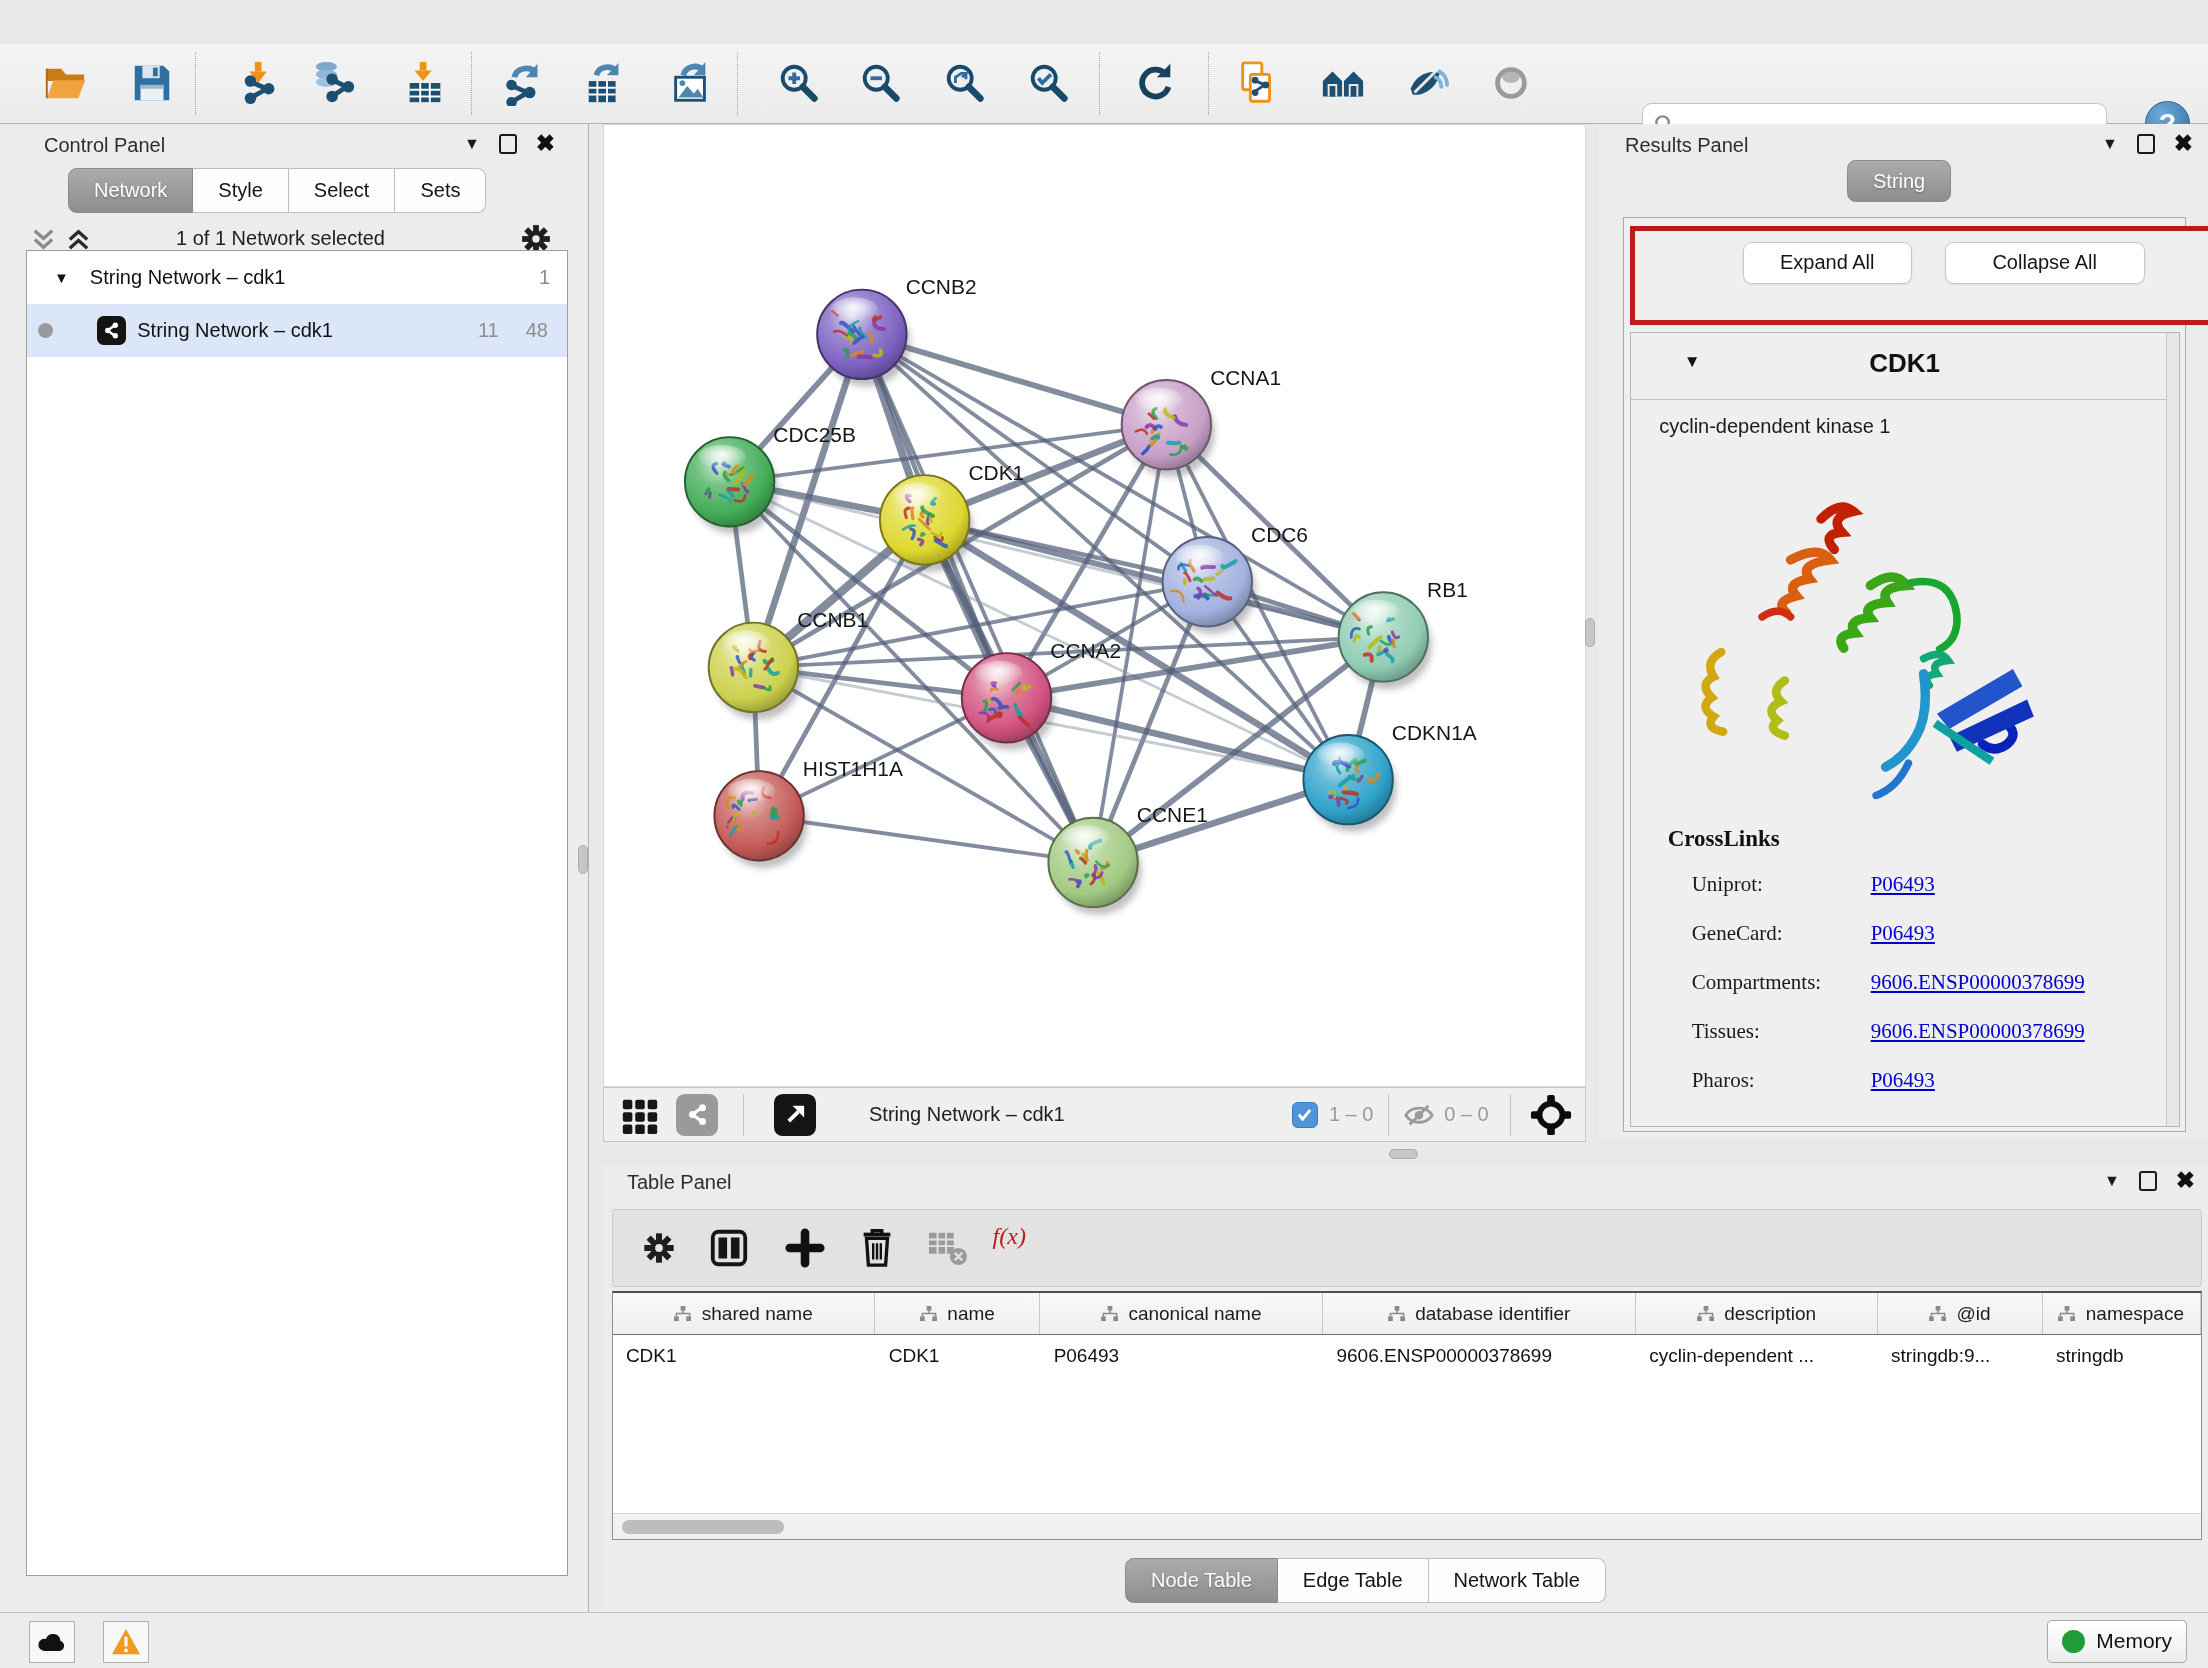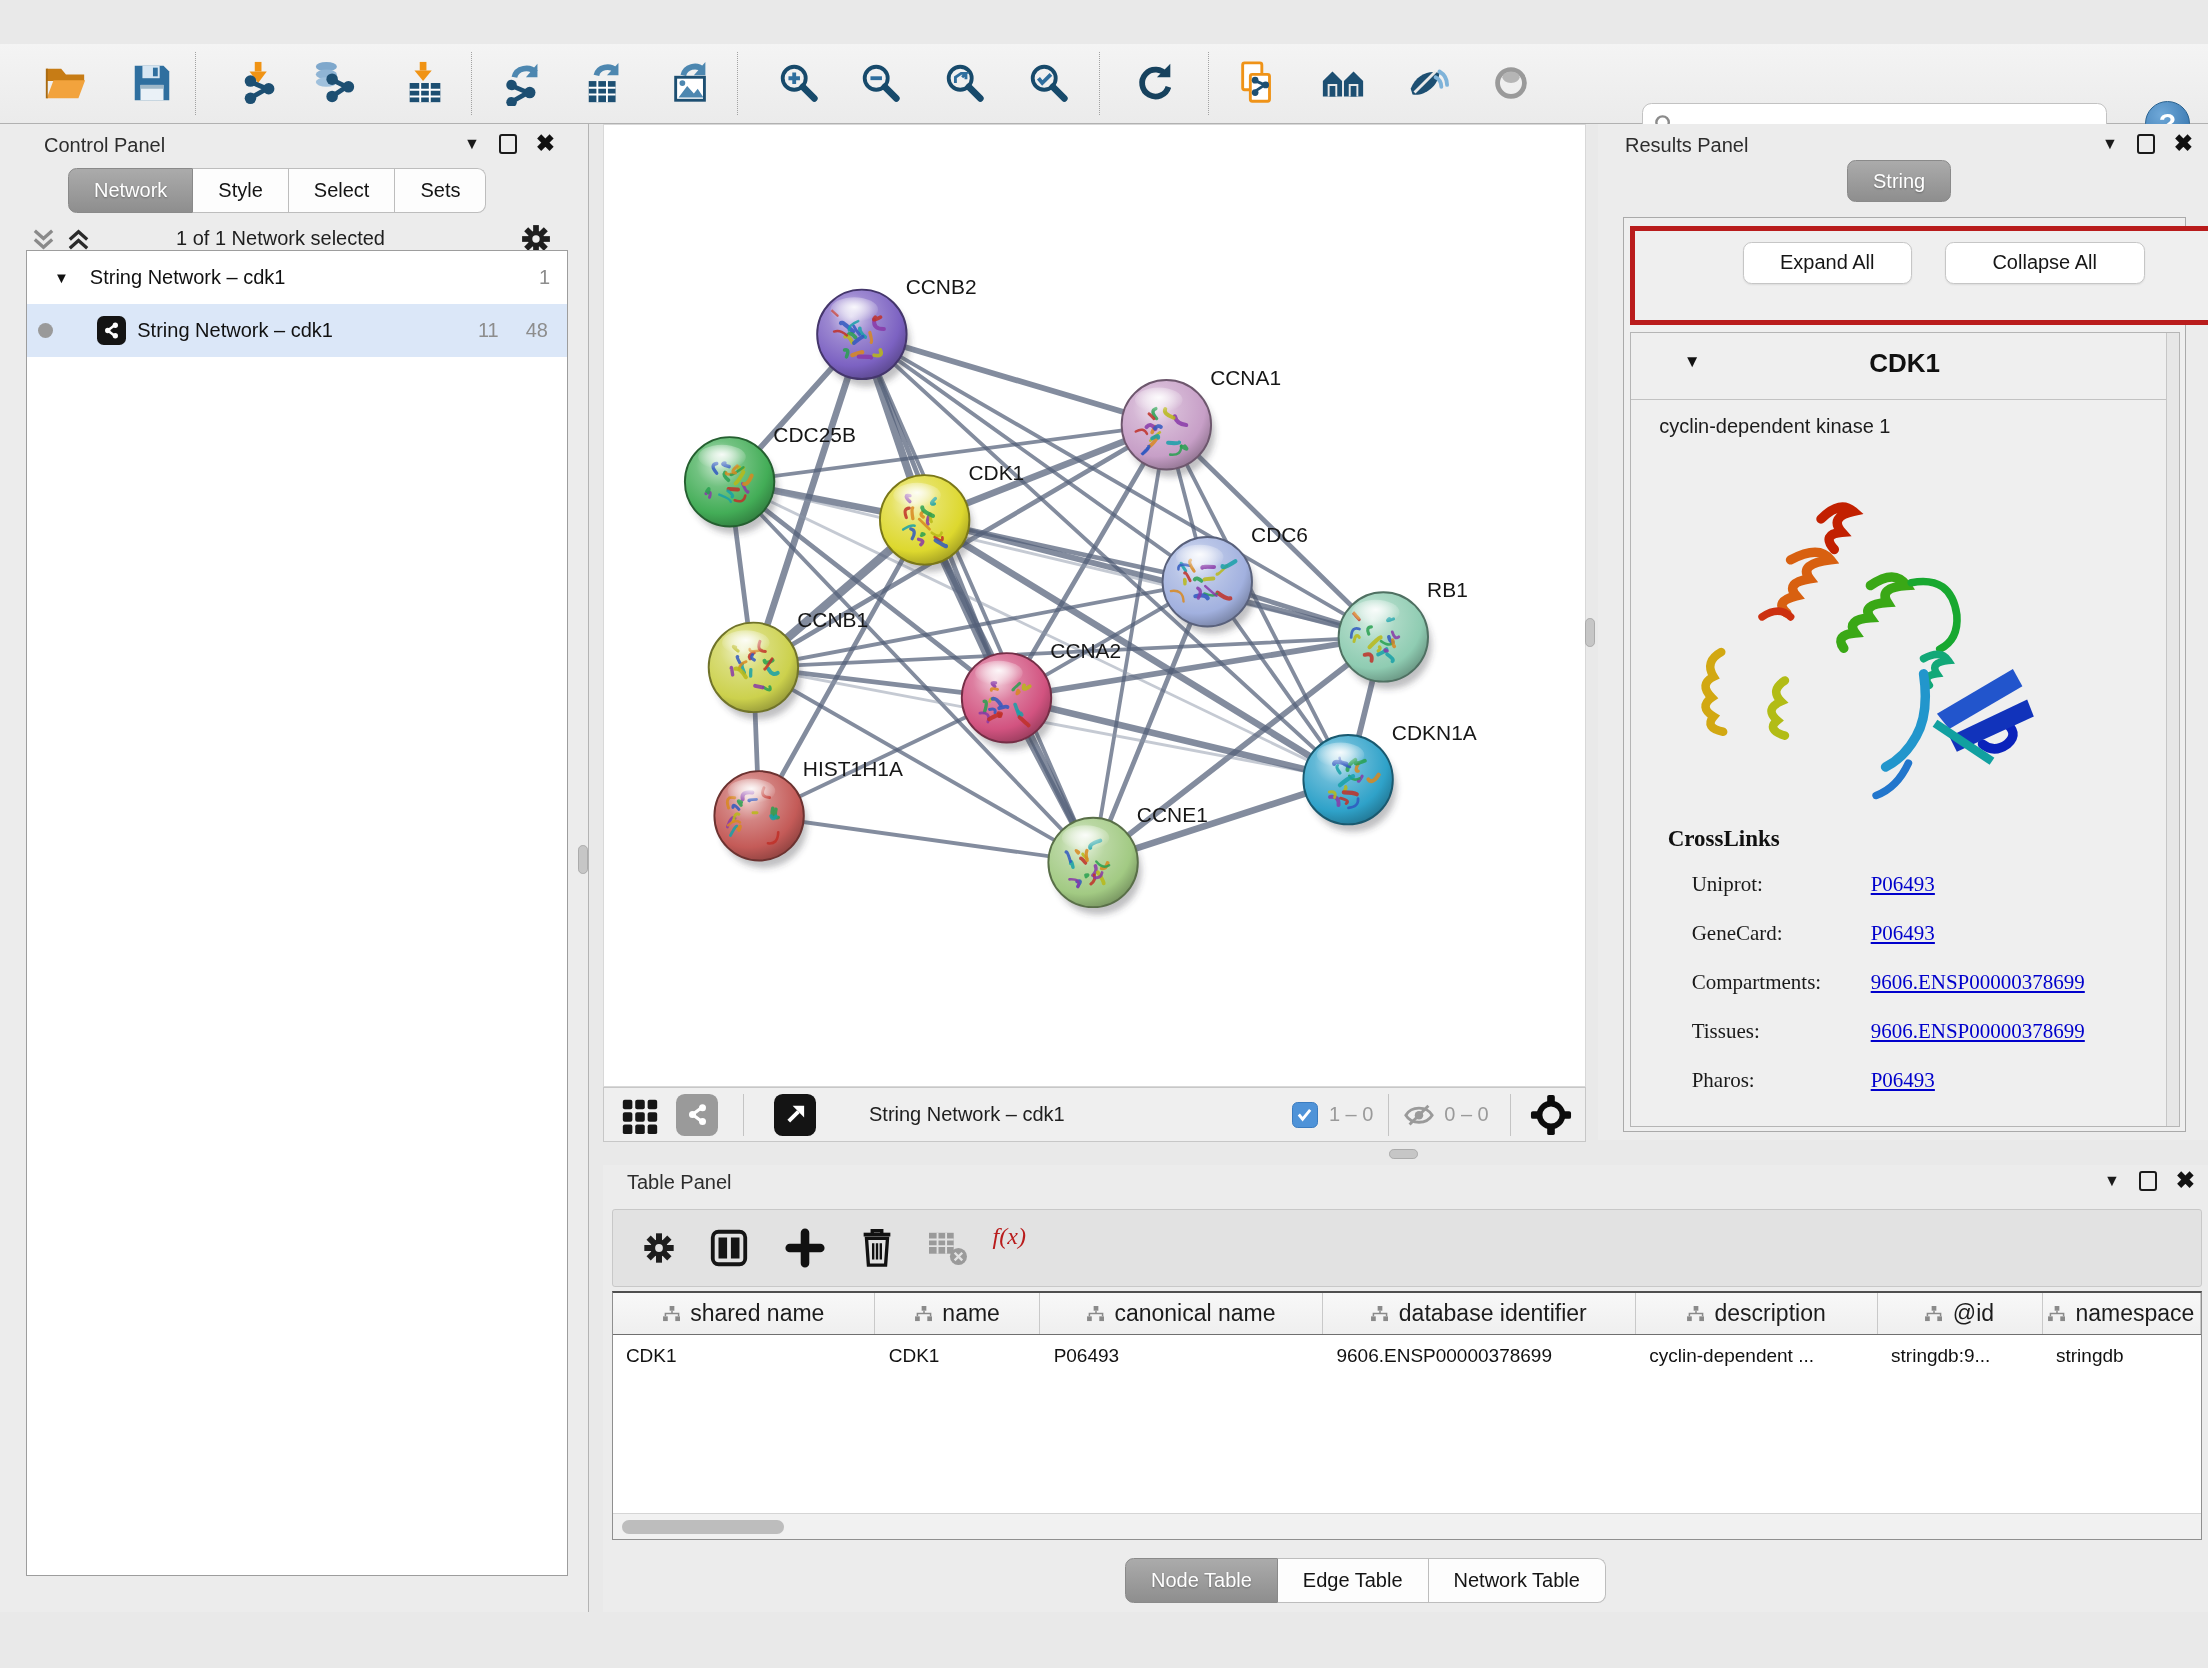--- a/index.html
+++ b/index.html
@@ -69,21 +69,21 @@
   .xl-row { position:relative; height:49px; font-size:21px; color:#1a1a1a; }
   .xl-label { position:absolute; left:61px; top:9.5px; }
   .xl-value { position:absolute; left:240px; top:9.5px; color:#0000cc; text-decoration:underline; }
 
   
   .tpanel { position:absolute; left:603px; top:1165px; width:1605px; height:447px; background:#ececec; }
   .tp-toolbar { position:absolute; left:8.6px; top:44px; width:1590px; height:78px; background:#e2e2e2; border:1px solid #c8c8c8; border-radius:2.9px; }
   .tp-table { position:absolute; left:8.6px; top:126px; width:1590px; height:249px; background:#fff; border:1px solid #8f8f8f; border-top:2.9px solid #4f4f4f; }
   .th-row { display:flex; height:42px; background:linear-gradient(#f8f8f8,#efefef); border-bottom:1px solid #6f6f6f; }
   .th-cell { display:flex; align-items:center; justify-content:center; gap:9.5px; border-right:1px solid #c9c9c9;
-    font-size:23px; color:#1c1c1c; overflow:hidden; white-space:nowrap; }
+    font-size:19px; color:#1c1c1c; overflow:hidden; white-space:nowrap; }
   .td-row { display:flex; height:42px; }
   .td-cell { display:flex; align-items:center; padding-left:13.3px; font-size:19px; color:#111; overflow:hidden; white-space:nowrap; }
   .hscroll { position:absolute; left:0; bottom:0; width:1588px; height:26px; background:#f1f1f1; border-top:1px solid #d5d5d5; }
   .hthumb { position:absolute; left:9.5px; top:5.7px; width:162px; height:14.3px; background:#bdbdbd; border-radius:7.6px; }
 
   
   .statusbar { position:absolute; left:0; top:1612px; width:2208px; height:56px; background:#ececec; border-top:1px solid #c3c3c3; }
   .st-btn { position:absolute; top:7.6px; width:46px; height:42px; background:#f7f7f7; border:1px solid #b0b0b0; display:flex; align-items:center; justify-content:center; }
   .mem-btn { position:absolute; right:21px; top:6.7px; width:140px; height:43px; background:linear-gradient(#ffffff,#ececec);
     border:1px solid #a8a8a8; border-radius:4.8px; display:flex; align-items:center; justify-content:center; gap:11.4px; font-size:21px; color:#111; }
@@ -988,19 +988,37 @@
         </div>
     </div>
 
     <div class="seg" id="tbl-tabs" style="left:522px; top:393px;">
         <div class="sgi sel">Node Table</div>
         <div class="sgi">Edge Table</div>
         <div class="sgi">Network Table</div>
       </div>
   </div>
 
+  <div class="statusbar">
+    <div class="st-btn" style="left:28.5px;">
+      <svg width="30" height="23" viewBox="0 0 32 24">
+          <path d="M8 22a6.5 6.5 0 1 1 1.6-12.8 8 8 0 0 1 15.5 2.2A5.5 5.5 0 0 1 24.5 22z" fill="#111"></path>
+        </svg>
+    </div>
+    <div class="st-btn" style="left:103px;">
+      <svg width="32" height="30" viewBox="0 0 34 32">
+          <path d="M17 2 32 29H2z" fill="#f09a1f"></path>
+          <rect x="15.4" y="10" width="3.2" height="11" rx="1.5" fill="#fff"></rect>
+          <circle cx="17" cy="25" r="2" fill="#fff"></circle>
+        </svg>
+    </div>
+    <div class="mem-btn">
+      <span class="mem-dot"></span>
+      <span>Memory</span>
+    </div>
+  </div>
 
   <div class="handle-v" style="left:578px; top:845px;"></div>
   <div class="handle-v" style="left:1585px; top:618px;"></div>
   <div class="handle-h" style="left:1389px; top:1149px;"></div>
 
 </div>
 
 
 </body></html>

